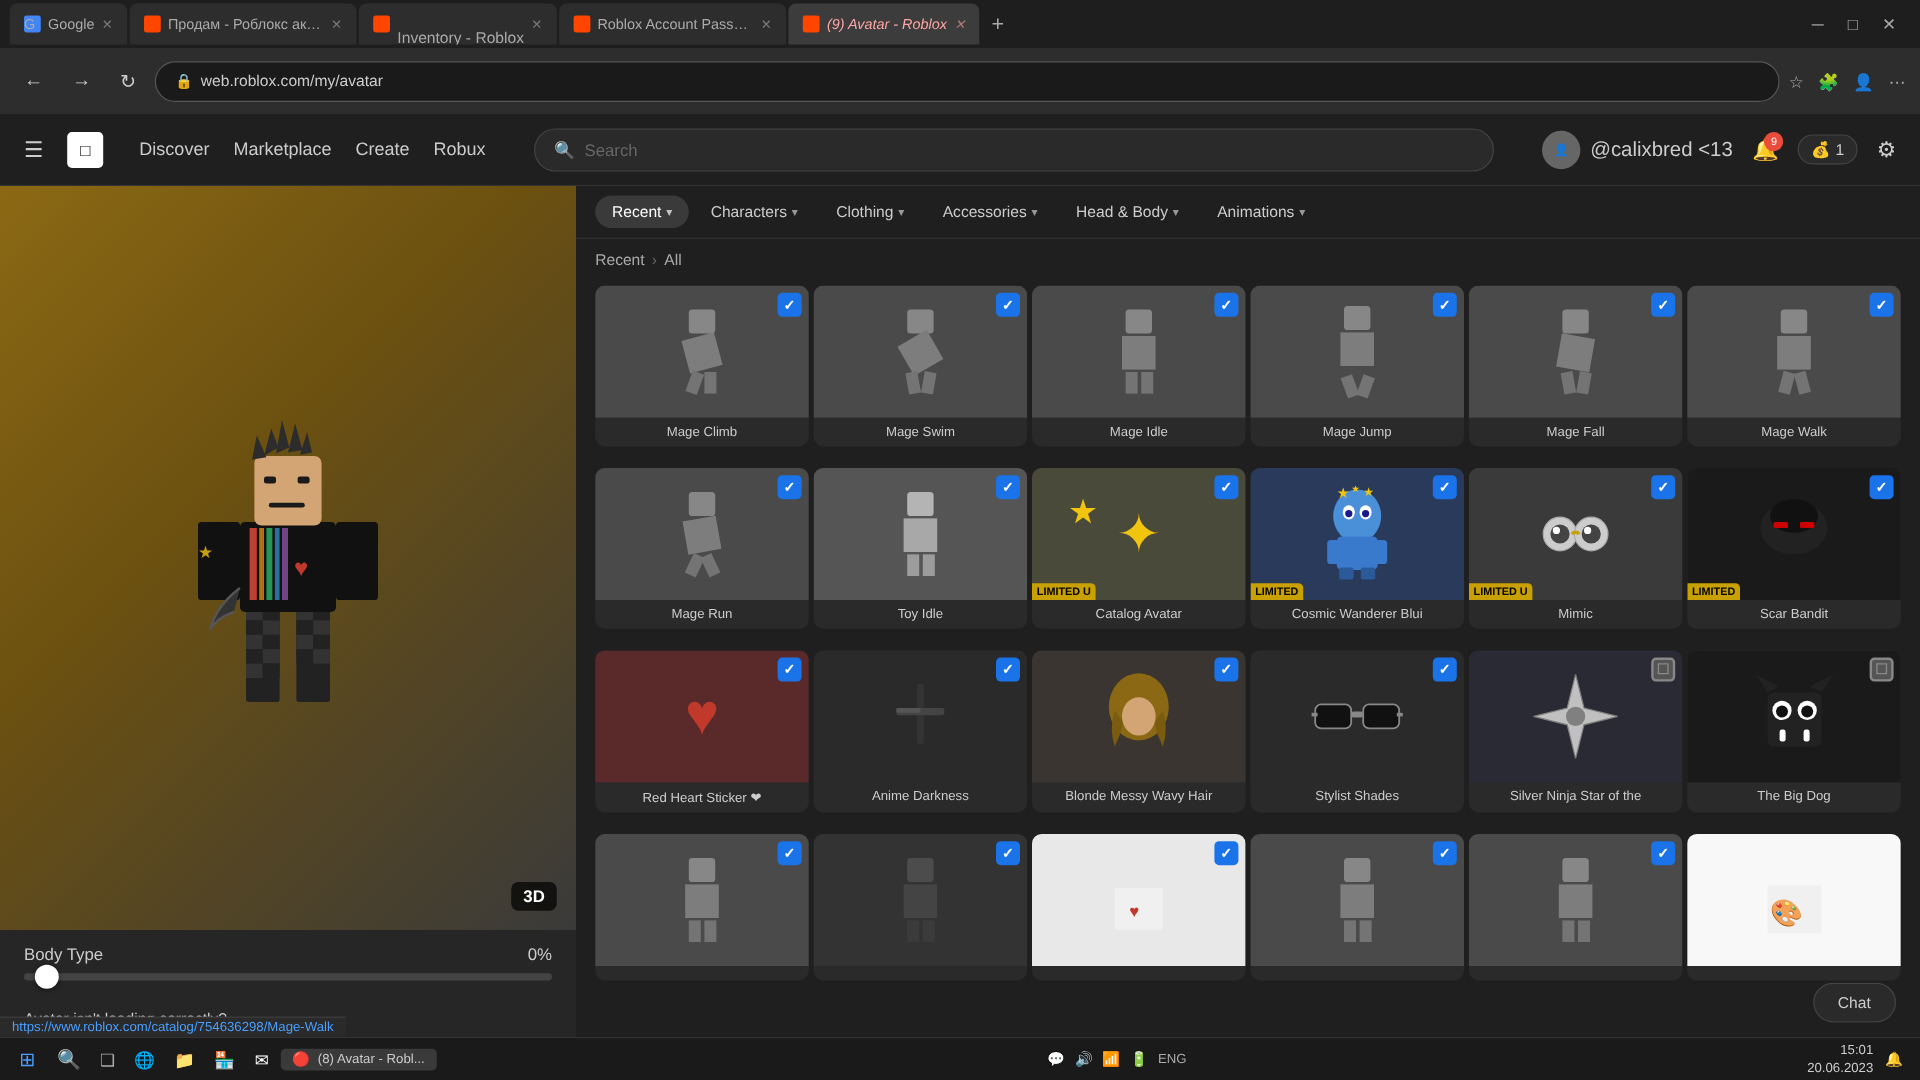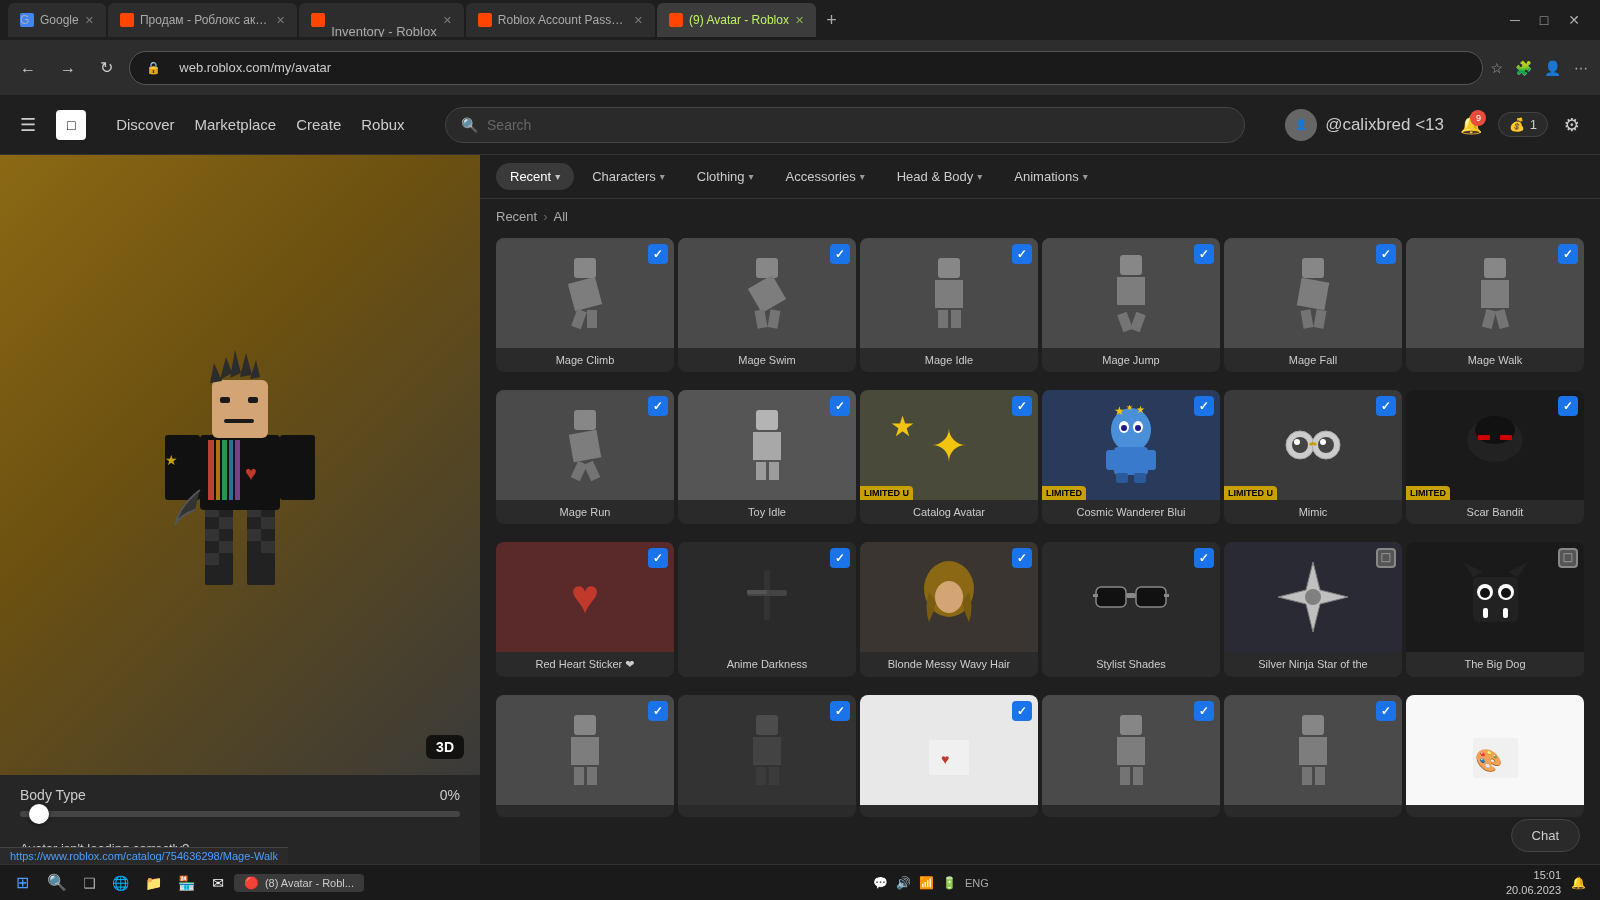--- a/index.html
+++ b/index.html
@@ -3,21 +3,21 @@
   <meta charset="utf-8">
   <style>
     * { margin: 0; padding: 0; box-sizing: border-box; }
     body { font-family: 'Segoe UI', Arial, sans-serif; background: #1a1a1a; color: #fff; width: 1600px; height: 900px; overflow: hidden; }
 
     
     .browser-chrome { background: #2d2d2d; height: 95px; }
     .tab-bar { display: flex; align-items: center; background: #1e1e1e; height: 40px; padding: 0 8px; gap: 2px; }
     .tab { display: flex; align-items: center; gap: 6px; padding: 0 12px; height: 34px; border-radius: 6px 6px 0 0; font-size: 12px; cursor: pointer; max-width: 200px; white-space: nowrap; overflow: hidden; }
     .tab.inactive { background: #2d2d2d; color: #aaa; }
-    .tab.active { background: #3c3c3c; color: #bef264; }
+    .tab.active { background: #3c3c3c; color: #fca5a5; font-style: italic; }
     .tab-favicon { width: 14px; height: 14px; border-radius: 2px; flex-shrink: 0; }
     .tab-close { margin-left: auto; opacity: 0.6; font-size: 11px; }
     .tab-new { background: none; border: none; color: #aaa; font-size: 18px; cursor: pointer; padding: 0 8px; }
 
     .address-bar-row { display: flex; align-items: center; background: #2d2d2d; height: 55px; padding: 0 12px; gap: 8px; }
     .nav-btn { background: none; border: none; color: #ccc; font-size: 16px; cursor: pointer; padding: 4px 8px; }
     .address-bar { flex: 1; background: #1a1a1a; border: 1px solid #555; border-radius: 20px; height: 34px; display: flex; align-items: center; padding: 0 16px; color: #ccc; font-size: 13px; }
     .address-bar-right { display: flex; align-items: center; gap: 12px; }
     .addr-icon { color: #aaa; font-size: 14px; cursor: pointer; }
 
@@ -134,21 +134,21 @@
       <span style="color:#aaa;cursor:pointer;font-size:14px;">✕</span>
     </div>
   </div>
 
   <div class="address-bar-row">
     <button class="nav-btn">←</button>
     <button class="nav-btn">→</button>
     <button class="nav-btn">↻</button>
     <div class="address-bar">
       <span style="color:#4a9eff;font-size:12px;">🔒</span>
-      <span style="margin-left:18px;">web.roblox.com/my/avatar</span>
+      <span style="margin-left:6px;">web.roblox.com/my/avatar</span>
     </div>
     <div class="address-bar-right">
       <span class="addr-icon">☆</span>
       <span class="addr-icon">🧩</span>
       <span class="addr-icon">👤</span>
       <span class="addr-icon">⋯</span>
     </div>
   </div>
 </div>
 

